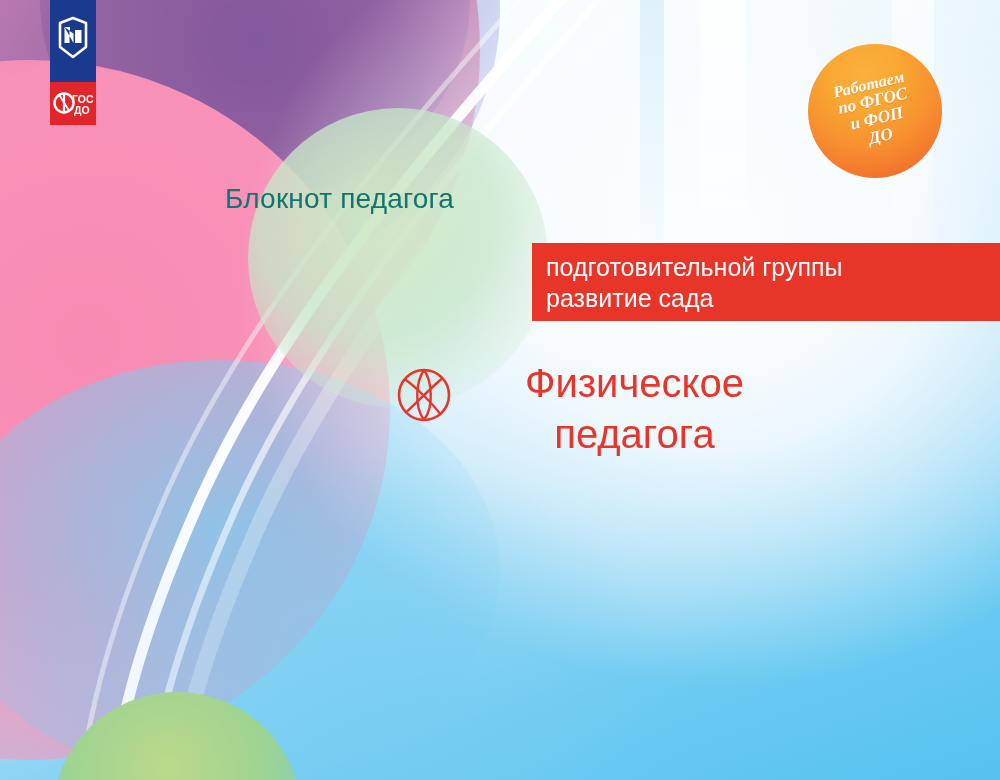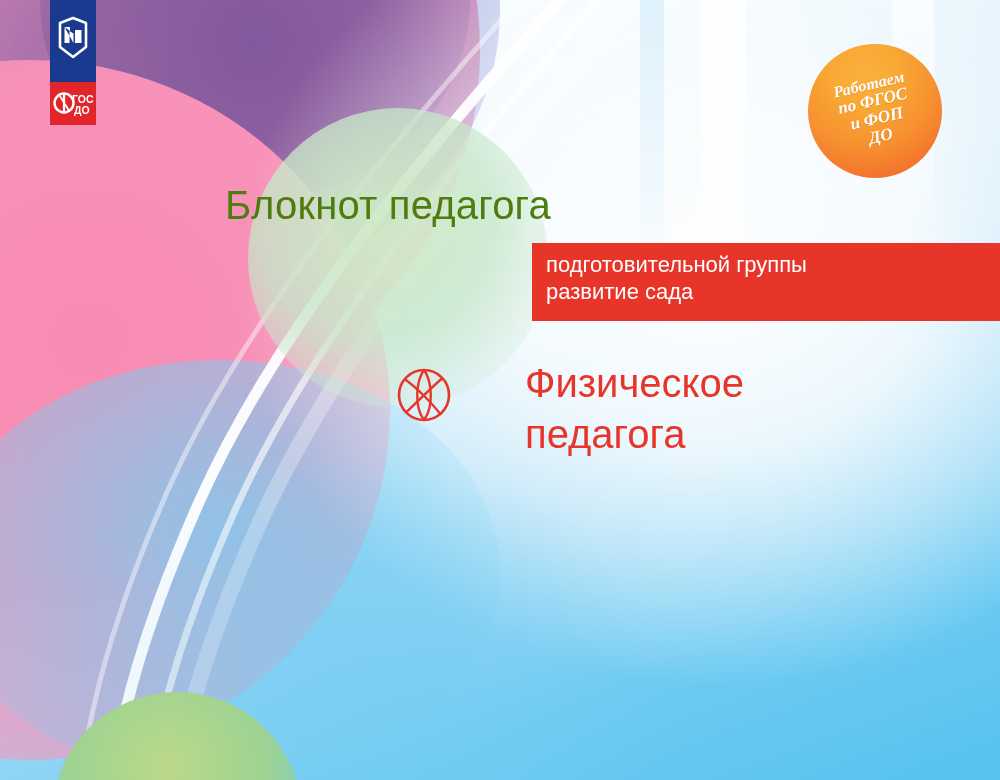--- a/index.html
+++ b/index.html
@@ -127,53 +127,54 @@
     text-shadow:0 1px 1px rgba(180,80,10,.25);
   }
   #fgos-badge .bl1{font-size:16px;letter-spacing:.2px;}
   #fgos-badge .bl2{font-size:17px;}
   #fgos-badge .bl3{font-size:17px;}
   #fgos-badge .bl4{font-size:17px;}
 
   
   #main-title{
     position:absolute;left:225px;top:183px;
-    font-size:40px;
+    font-size:28px;
     font-weight:400;
-    color:#4d7c0f;
+    color:#0f766e;
     letter-spacing:.2px;
     white-space:nowrap;
     z-index:30;
   }
 
   #red-banner{
     position:absolute;left:532px;top:243px;
     width:468px;height:78px;
     background:#e8352a;
     z-index:30;
   }
   #red-banner .banner-inner{
     position:absolute;left:14px;top:9px;right:10px;
     color:#ffffff;
-    font-size:22px;
+    font-size:25px;
     font-weight:400;
     line-height:1.22;
   }
 
   #subject-icon{
     position:absolute;left:396px;top:367px;
     width:56px;height:56px;z-index:30;
   }
   #subject-title{
     position:absolute;left:525px;top:358px;
     font-size:40px;
     font-weight:300;
     color:#e8352a;
     line-height:1.28;
     z-index:30;
+    text-align:center;
   }
   #subject-title .l2{display:block;}
 </style>
 </head>
 <body>
 
 <div id="cover">
 
   <div class="bg-layer bg-base"></div>
 

